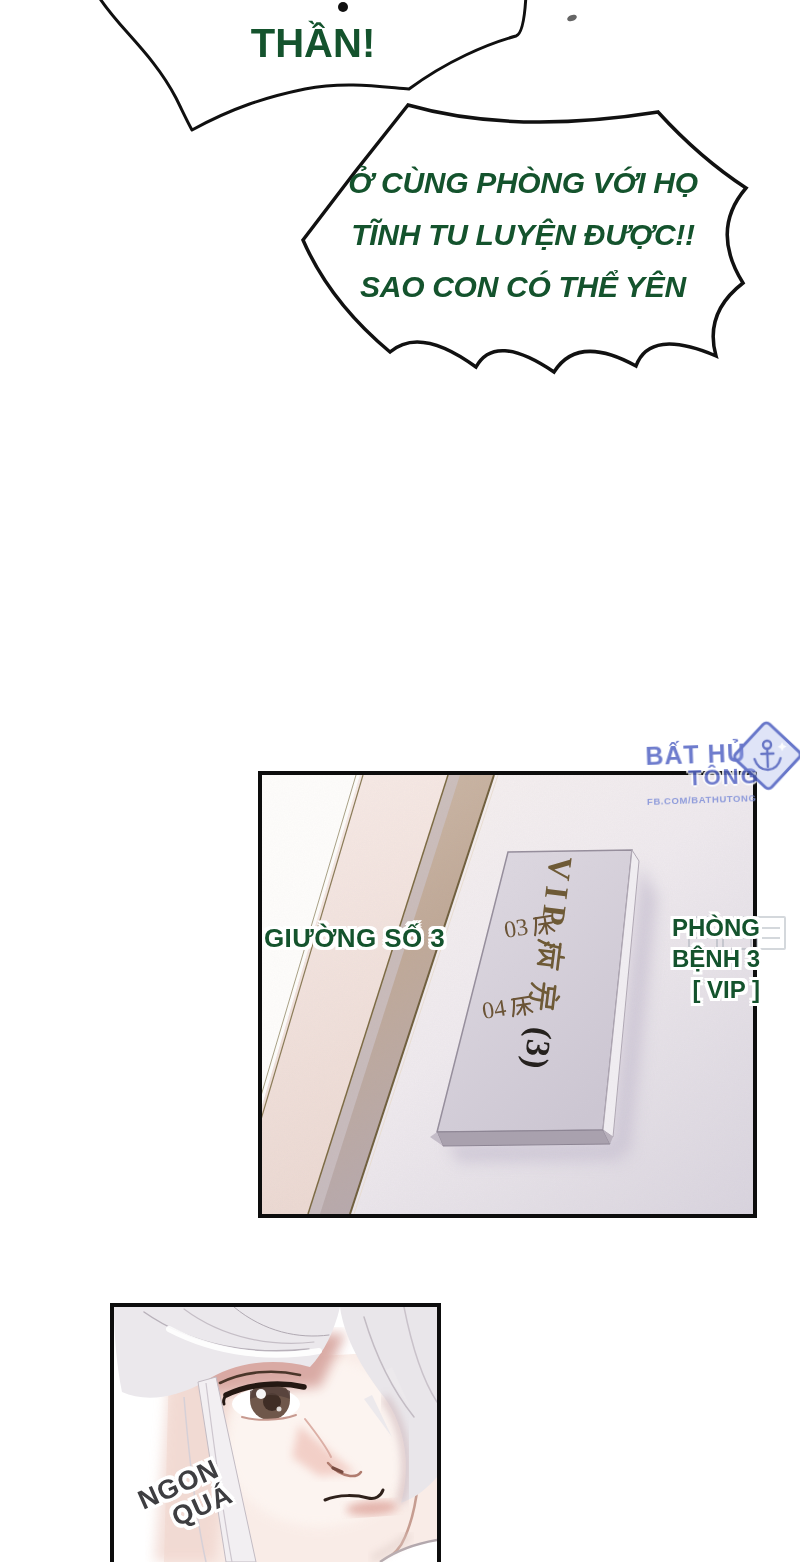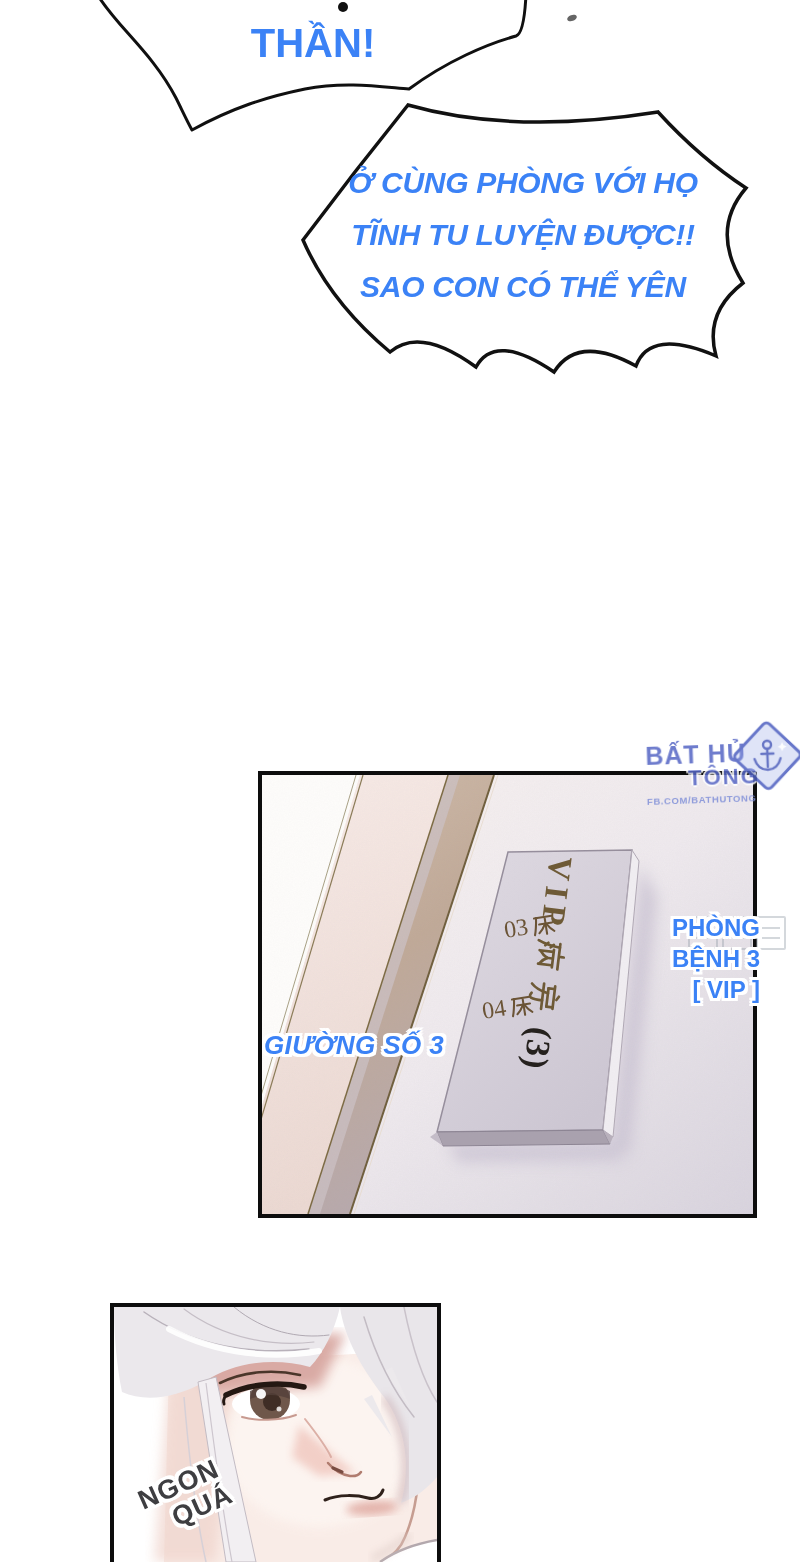--- a/index.html
+++ b/index.html
@@ -3,21 +3,21 @@
 <meta charset="utf-8">
 <style>
   * { margin:0; padding:0; box-sizing:border-box; }
   html,body { background:#ffffff; }
   #page {
     position:relative; width:800px; height:1562px; margin:0 auto;
     background:#ffffff; overflow:hidden;
     font-family:"Liberation Sans", sans-serif;
   }
   .abs { position:absolute; }
-  .comic { font-weight:bold; color:#3b82f6; }
+  .comic { font-weight:bold; color:#14532d; }
   .halo {
     text-shadow:
       -3px 0 0 #fff, 3px 0 0 #fff, 0 -3px 0 #fff, 0 3px 0 #fff,
       -2px -2px 0 #fff, 2px -2px 0 #fff, -2px 2px 0 #fff, 2px 2px 0 #fff,
       -3px -3px 0 #fff, 3px -3px 0 #fff, -3px 3px 0 #fff, 3px 3px 0 #fff;
   }
   
   #bubble-svg { left:0; top:0; }
   #shout-text {
     left:248px; top:20px; width:130px; text-align:center;
@@ -44,23 +44,22 @@
   .bed-tag {
     font-family:"Liberation Serif", serif; color:#6b5436; font-size:24px;
     display:flex; align-items:center; gap:3px; white-space:nowrap;
   }
   #bed-tag-1 { left:242px; top:138px; transform:rotate(-9deg); }
   #bed-tag-2 { left:220px; top:219px; transform:rotate(-9deg); }
   .han { display:inline-block; }
   .han svg { display:block; }
   
   #caption-beds {
-    left:264px; top:1031px; font-size:26px; line-height:29px; letter-spacing:0.4px;
+    left:264px; top:924px; font-size:26px; line-height:29px; letter-spacing:0.4px;
     white-space:nowrap;
-    font-style:italic;
   }
   #caption-room {
     left:658px; top:912px; width:102px; text-align:right;
     font-size:24px; line-height:31px;
   }
   
   #gray-wm { left:688px; top:916px; width:112px; opacity:0.42; }
   #gray-wm .row { display:flex; gap:4px; }
   #gray-wm .g {
     width:30px; height:34px; border:2px solid #9aa2ad; border-radius:2px;

